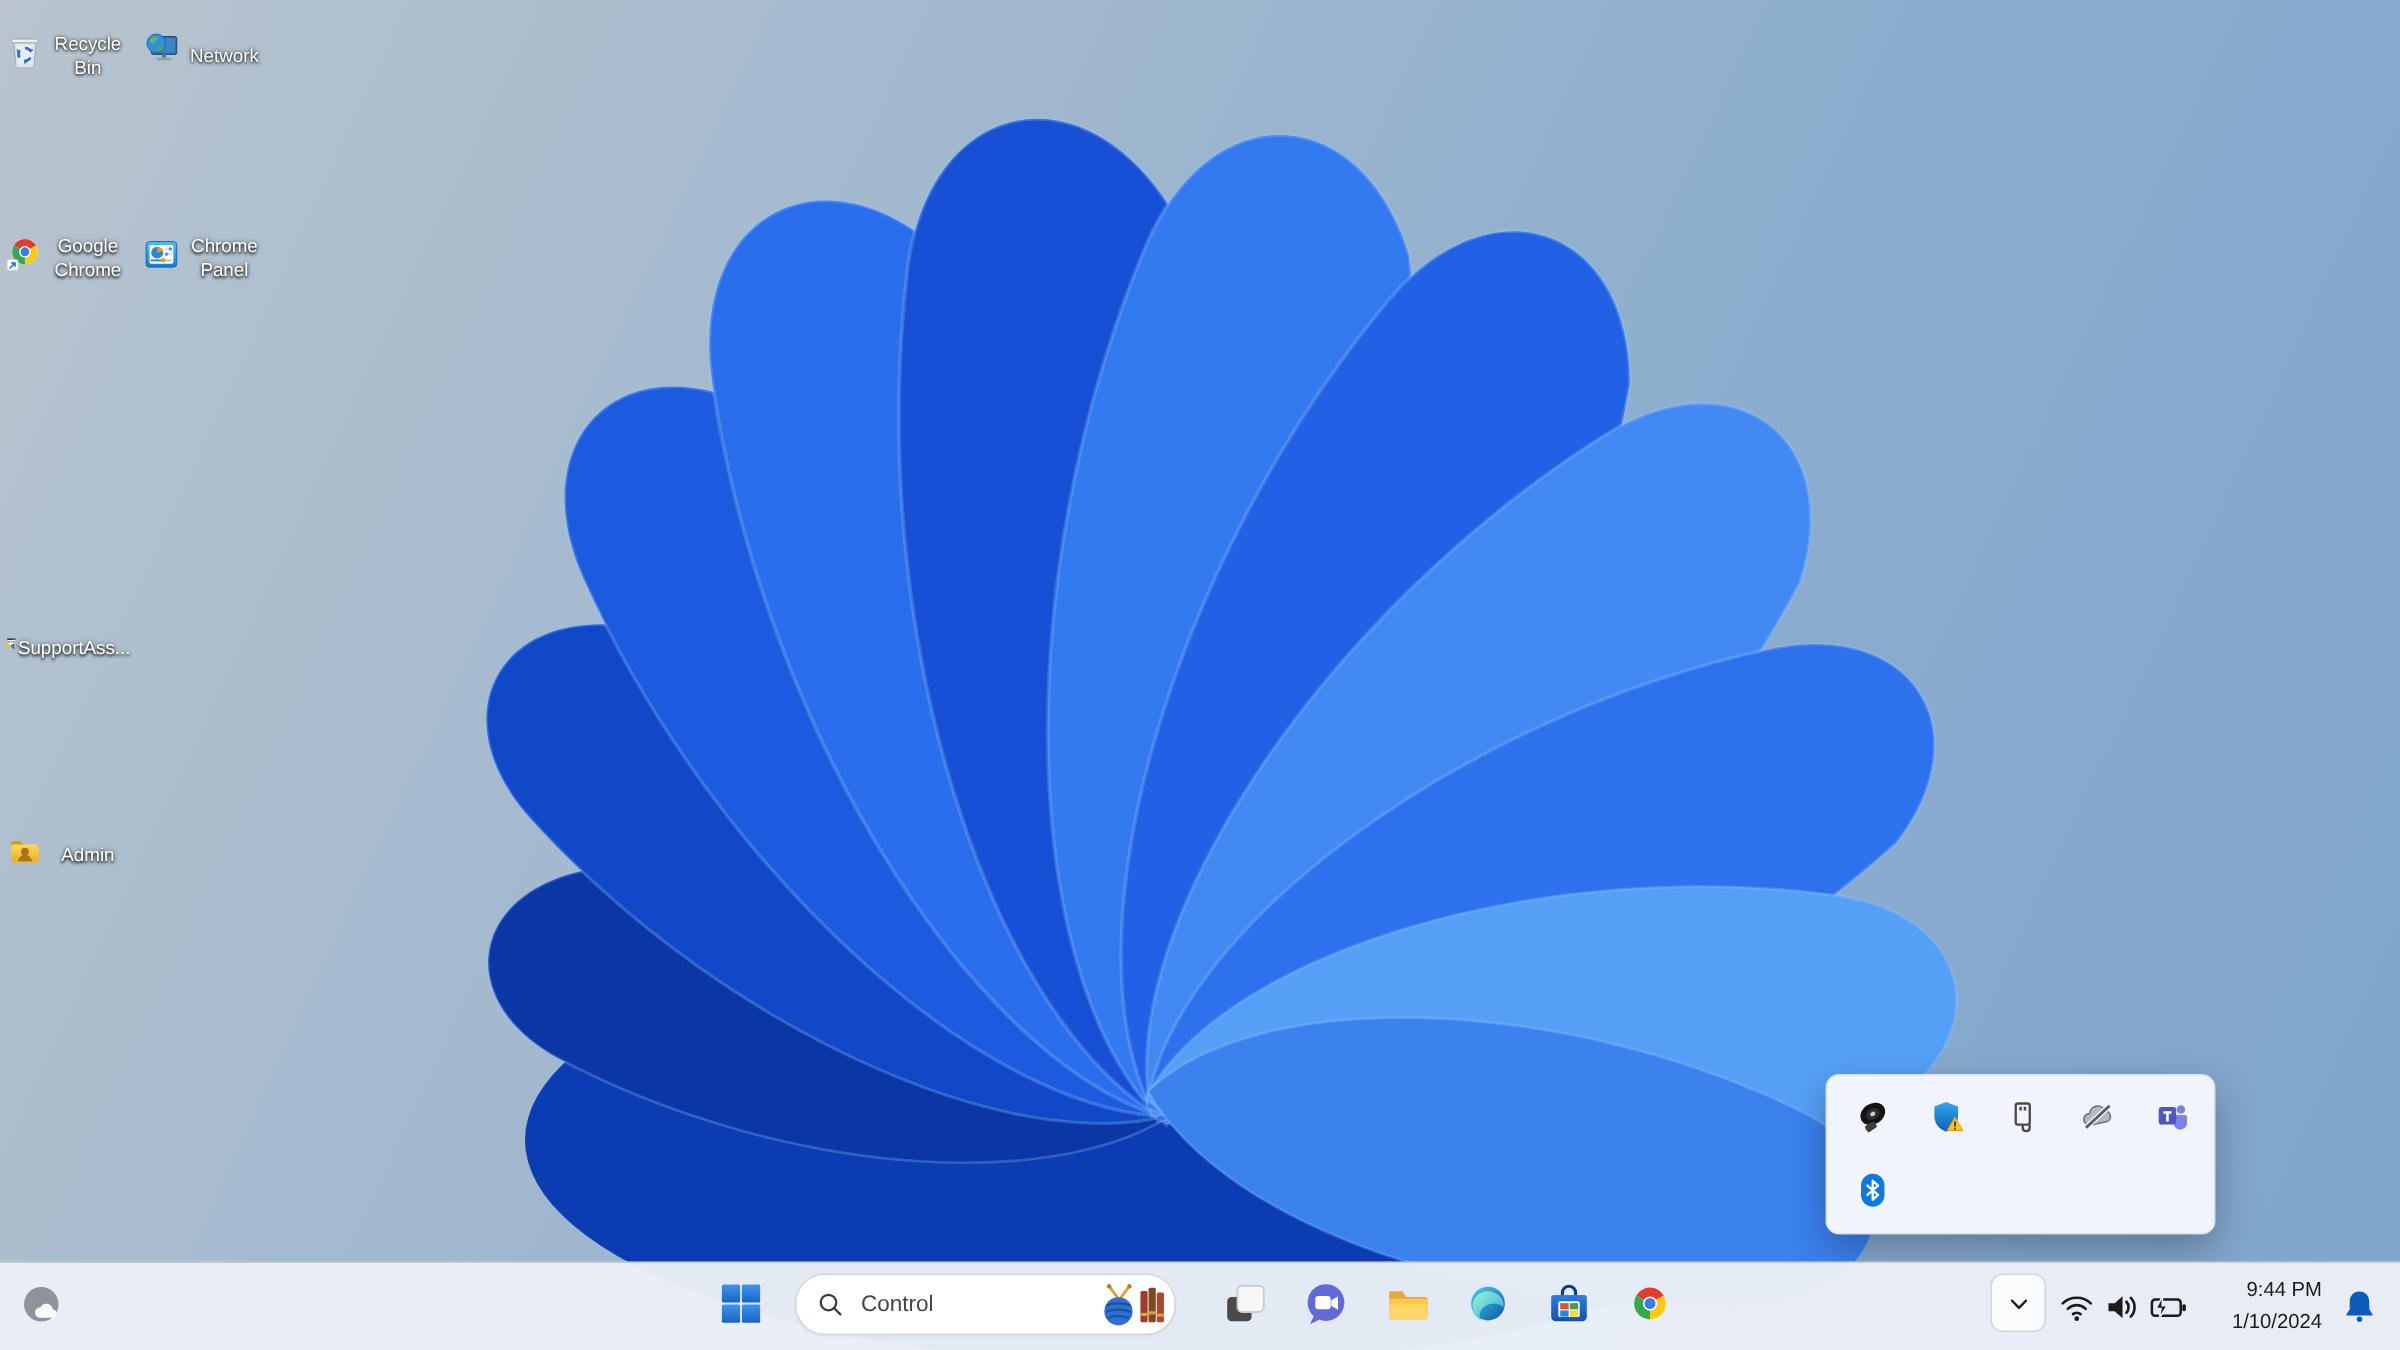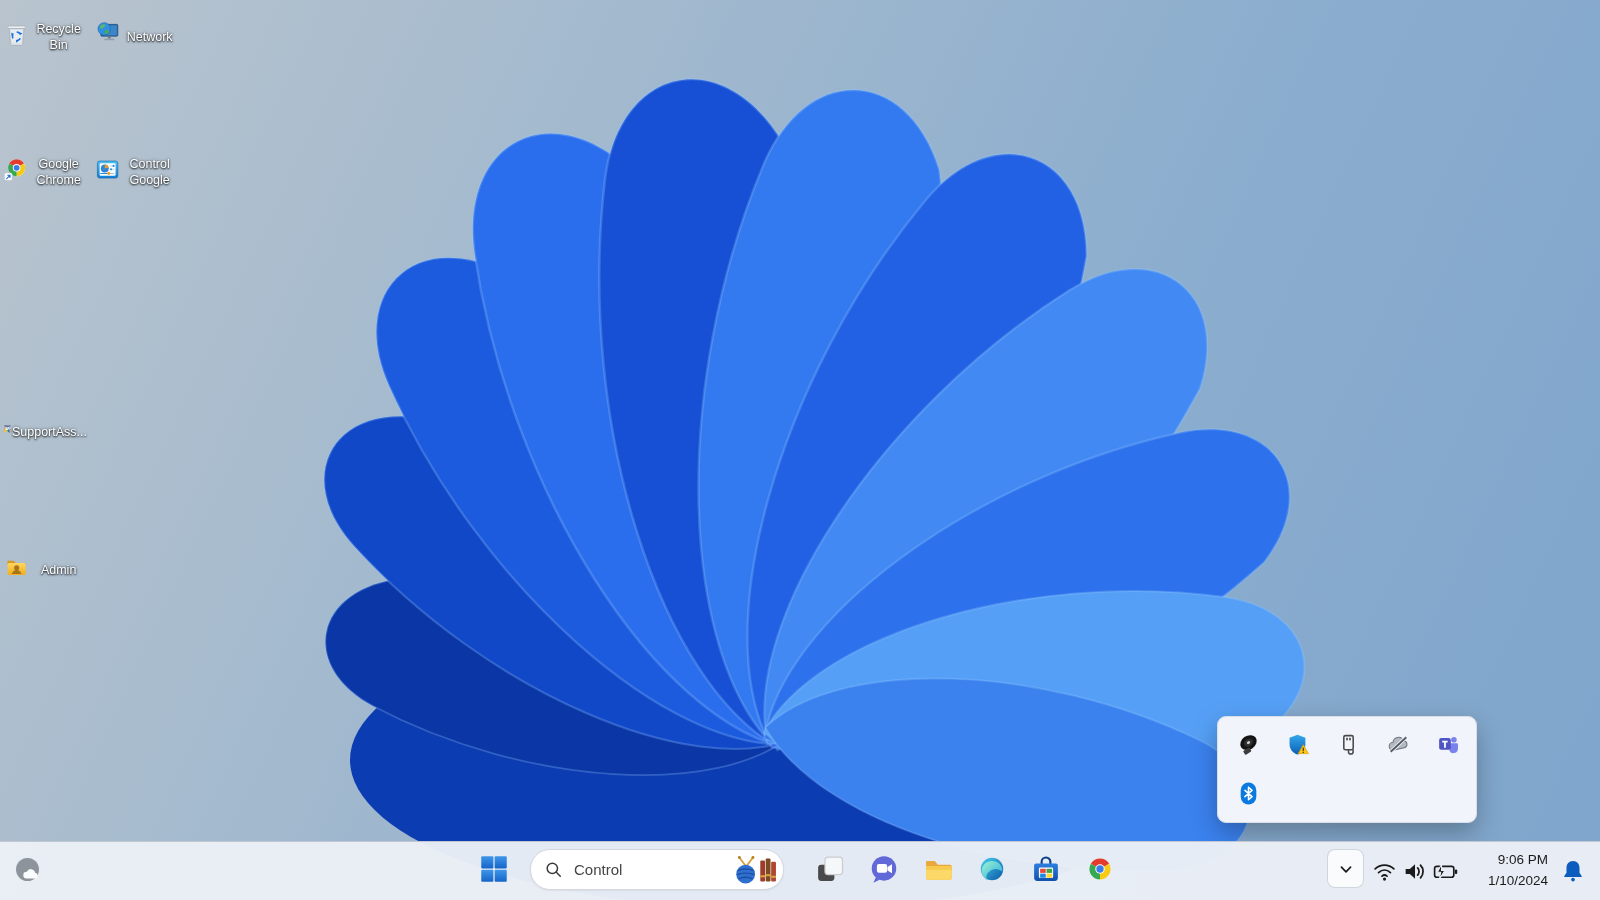--- a/index.html
+++ b/index.html
@@ -121,21 +121,21 @@
       <circle cx="19" cy="23" r="7" fill="#2f86d6"></circle>
       <path d="M19 23 L19 16 A7 7 0 0 1 25.8 21.2 Z" fill="#f29b1d"></path>
       <rect x="28" y="17" width="8.5" height="3.2" rx="1.6" fill="#cfe3f2"></rect>
         <circle cx="34.5" cy="18.6" r="1.9" fill="#3a8fd9"></circle>
       <rect x="28" y="23" width="8.5" height="3.2" rx="1.6" fill="#cfe3f2"></rect>
         <circle cx="30" cy="24.6" r="1.9" fill="#3a8fd9"></circle>
       <path d="M12 32 H35" stroke="#a9bfd0" stroke-width="2" stroke-linecap="round"></path>
       <path d="M12 32 H26" stroke="#2f86d6" stroke-width="2" stroke-linecap="round"></path>
       <circle cx="26" cy="32" r="2.6" fill="#f29b1d"></circle>
     </svg>
-    <div class="dlabel">Control Google</div>
+    <div class="dlabel">Chrome Panel</div>
   </div>
 
 
   <div class="dicon" style="left:3px;top:405px">
     <svg viewBox="0 0 48 48">
       <rect x="10" y="6" width="30" height="24" fill="#fff" stroke="#444"></rect>
       <rect x="10" y="6" width="30" height="5.5" fill="#26317e"></rect>
       <rect x="31" y="8" width="2.2" height="1.6" fill="#fff"></rect>
         <rect x="34" y="8" width="2.2" height="1.6" fill="#fff"></rect>
         <rect x="37" y="8" width="2" height="1.6" fill="#fff"></rect>
@@ -372,21 +372,21 @@
       <path d="M15 8.5 C16.8 10.2 16.8 13.8 15 15.5 M17.8 6 C21 9.2 21 14.8 17.8 18" stroke="#1b1b1b" stroke-width="1.7" fill="none" stroke-linecap="round"></path>
     </svg>
 
     <svg class="stat-ico" style="left:1432px;width:27px" viewBox="0 0 26 24">
       <rect x="2.5" y="7" width="18.5" height="10.5" rx="2.2" stroke="#1b1b1b" stroke-width="1.6" fill="none"></rect>
       <rect x="22" y="10" width="2.3" height="4.5" rx="1" fill="#1b1b1b"></rect>
       <path d="M9.3 4.8 L5.2 12.8 h3.2 l-1.3 6.6 5.2 -8.4 h-3.2 z" fill="#1b1b1b" stroke="#ebeff6" stroke-width="1"></path>
     </svg>
 
     <div class="clock">
-      <div>9:06 PM</div>
+      <div>9:44 PM</div>
       <div>1/10/2024</div>
     </div>
 
     <svg class="bell" viewBox="0 0 24 24">
       <path d="M12 2.8 c-3.8 0 -6 2.7 -6 6.4 v4.5 l-2 3 v.9 h16 v-.9 l-2 -3 V9.2 c0 -3.7 -2.2 -6.4 -6 -6.4 z" fill="#0b5cbd"></path>
       <circle cx="12" cy="19.9" r="1.7" fill="#0b5cbd"></circle>
     </svg>
 
   </div>
 </div>

